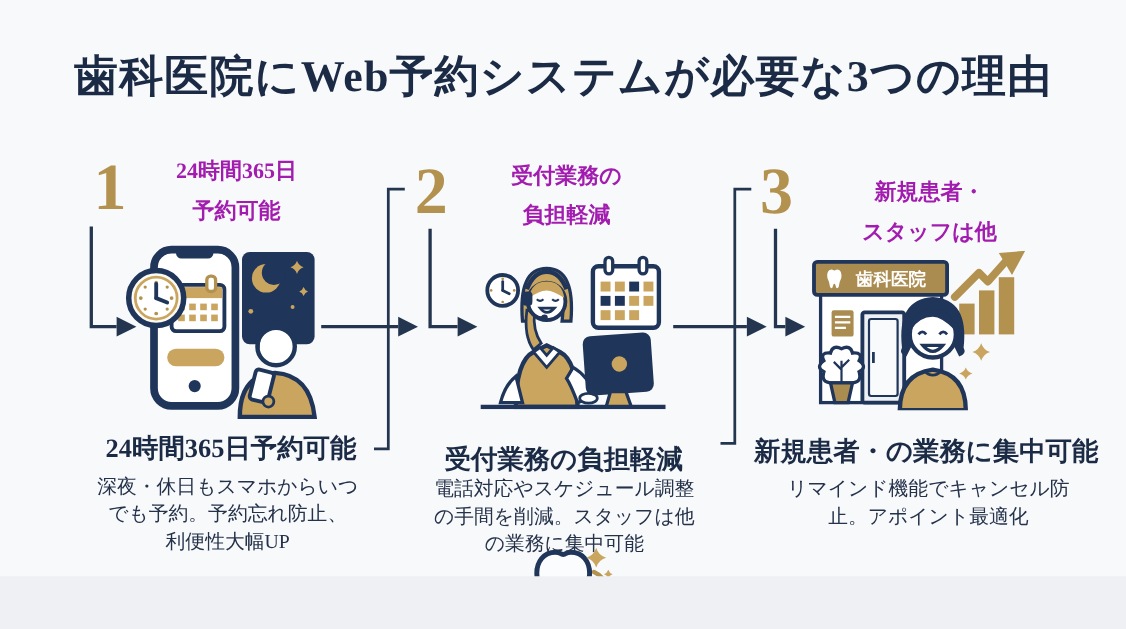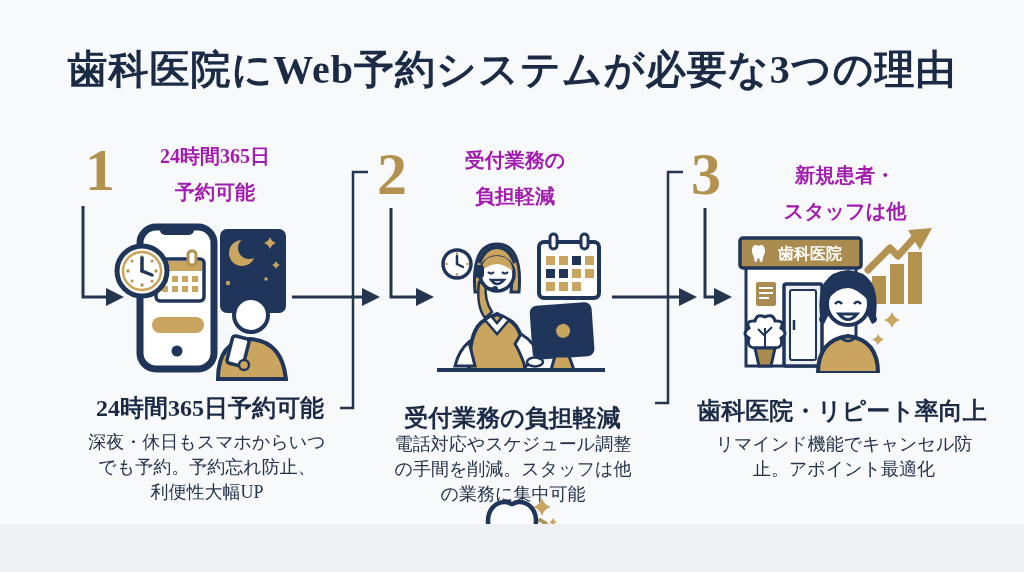--- a/index.html
+++ b/index.html
@@ -259,21 +259,21 @@
         <path d="M107 86 q 9 11 18 0 z" fill="#ffffff" stroke="#20355a" stroke-width="3"></path>
         <path d="M86 145 Q 86 112 116 108 Q 146 112 146 145 Z" fill="#c9a55f" stroke="#20355a" stroke-width="4"></path>
         <path d="M108 109 Q 116 117 124 109" fill="none" stroke="#20355a" stroke-width="2.5"></path>
       </g>
       <g fill="#c9a55f">
         <path d="M160 84 Q162 90 168 92 Q162 94 160 100 Q158 94 152 92 Q158 90 160 84Z"></path>
         <path d="M146 106 Q147.5 110 152 111.5 Q147.5 113 146 117 Q144.5 113 140 111.5 Q144.5 110 146 106Z"></path>
       </g>
     </svg>
 
-    <div class="subheading" style="left:682px;top:396px;width:320px;">歯科医院・リピート率向上</div>
+    <div class="subheading" style="left:682px;top:396px;width:320px;">新規患者・の業務に集中可能</div>
     <div class="desc" style="left:676px;top:432px;width:336px;">
       <div>リマインド機能でキャンセル防</div>
       <div>止。アポイント最適化</div>
     </div>
 
     <div class="footer-line" style="left:33px;width:380px;"></div>
     <div class="footer-line" style="left:608px;width:382px;"></div>
     <div class="dmd navy" style="left:434px;top:527px;"></div>
     <div class="dmd gold" style="left:458px;top:529px;"></div>
     <div class="dmd gold" style="left:556px;top:529px;"></div>

